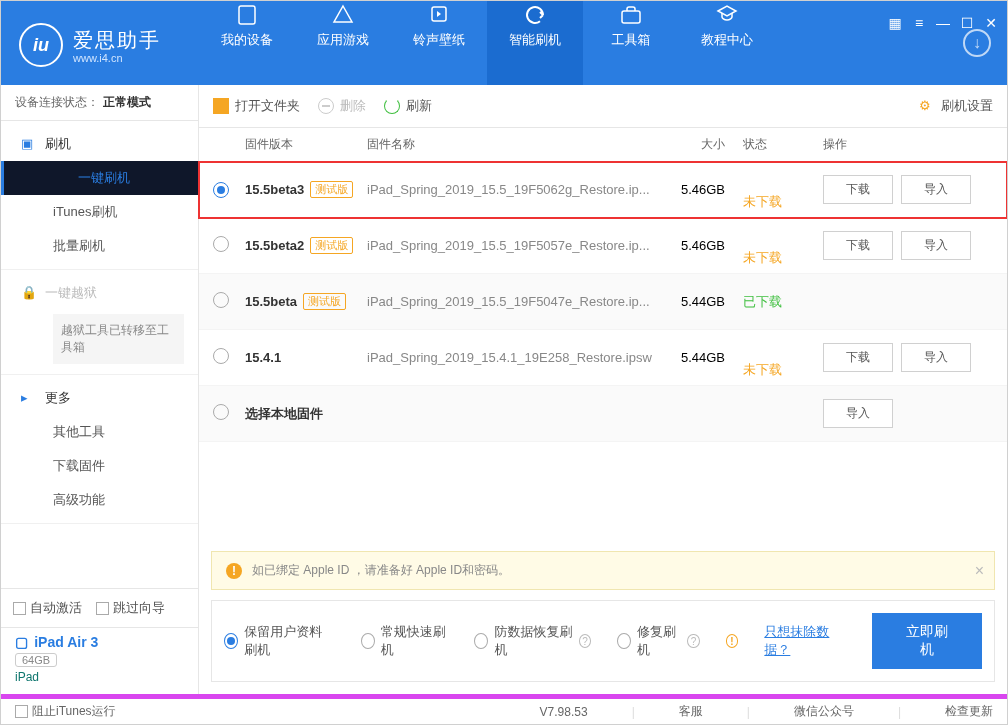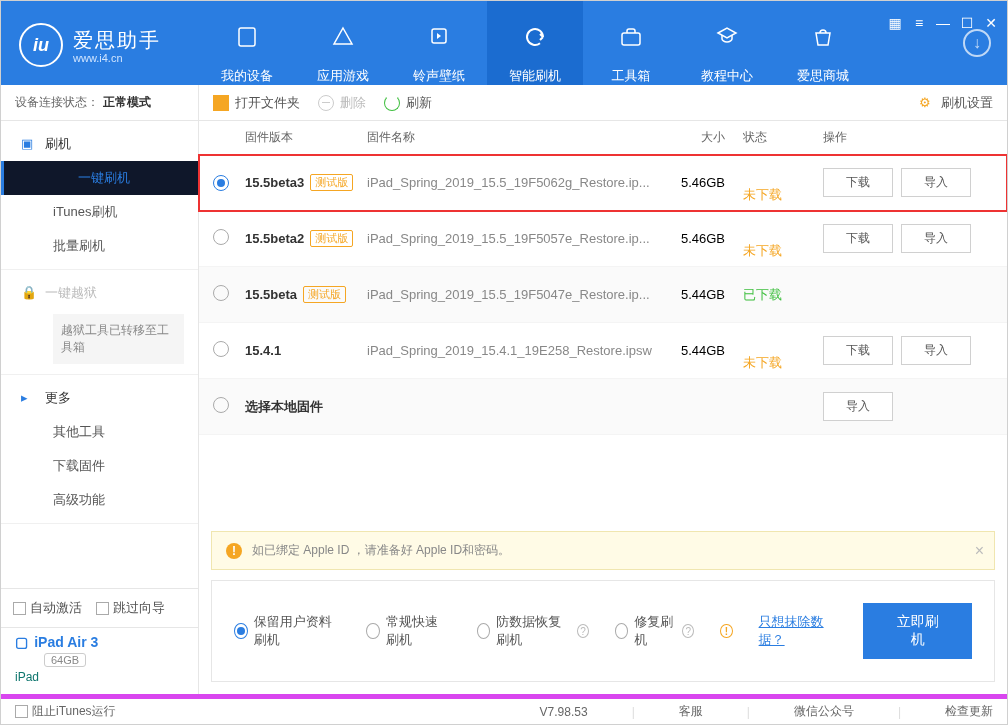--- a/index.html
+++ b/index.html
@@ -8,21 +8,21 @@
 .titlebar { height: 44px; background: #2a7de1; display: flex; justify-content: flex-end; align-items: center; padding: 0 8px; gap: 8px; }
 .titlebar .wbtn { width: 16px; height: 16px; color: #fff; display:flex; align-items:center; justify-content:center; cursor:pointer; font-size:14px; }
 
 .header { height: 40px; background: #2a7de1; display: flex; align-items: flex-start; }
 .logo-area { width: 198px; display:flex; align-items:center; padding-left:18px; gap:10px; margin-top:-22px;}
 .logo-circle { width: 44px; height: 44px; border:2px solid #fff; border-radius:50%; display:flex; align-items:center; justify-content:center; color:#fff; font-weight:bold; font-size:18px; font-style:italic; }
 .logo-text { color:#fff; font-size:20px; letter-spacing:2px; }
 .logo-sub { color:#cfe4ff; font-size:11px; margin-top:-2px; }
 
 .nav { display:flex; flex:1; height:84px; margin-top:-44px; }
-.nav-item { width:96px; display:flex; flex-direction:column; align-items:center; justify-content:flex-end; color:#fff; cursor:pointer; gap:16px; }
+.nav-item { width:96px; display:flex; flex-direction:column; align-items:center; justify-content:flex-start; color:#fff; cursor:pointer; gap:2px; }
 .nav-item.active { background:#1b6cd0; }
 .nav-icon { width:28px; height:28px; display:flex; align-items:center; justify-content:center; }
 .nav-label { font-size:13px; }
 .nav-right { margin-left:auto; width:60px; display:flex; align-items:center; justify-content:center; }
 .dl-circle { width:28px; height:28px; border:2px solid #fff; border-radius:50%; display:flex; align-items:center; justify-content:center; color:#fff; opacity:.7;}
 
 .content { display:flex; height: calc(100% - 84px - 30px); }
 
 .sidebar { width: 198px; border-right:1px solid #e6e6e6; display:flex; flex-direction:column; }
 .conn-bar { height:36px; border-bottom:1px solid #e6e6e6; display:flex; align-items:center; padding:0 14px; font-size:12px; color:#666; }
@@ -33,25 +33,25 @@
 .side-head .si { width:16px; height:16px; }
 .side-item { padding:8px 20px 8px 52px; font-size:13px; color:#555; cursor:pointer; }
 .side-item.active { color:#2a7de1; border-left:3px solid #2a7de1; padding-left:74px; background:#0f172a; }
 .side-note { margin:4px 14px 4px 52px; padding:8px; font-size:12px; color:#888; background:#f5f5f5; }
 .side-spacer { flex:1; }
 .side-bottom { border-top:1px solid #e6e6e6; }
 .side-check-row { display:flex; align-items:center; padding:10px 12px; gap:14px; font-size:13px; color:#555; }
 .chk { width:13px; height:13px; border:1px solid #aaa; display:inline-block; vertical-align:middle; margin-right:4px; }
 .dev-box { padding:6px 14px 10px; border-top:1px solid #e6e6e6; }
 .dev-name { color:#2a7de1; font-size:14px; font-weight:600; display:flex; align-items:center; gap:6px;}
-.dev-cap { display:inline-block; border:1px solid #ccc; border-radius:3px; padding:0 6px; font-size:11px; color:#888; margin-top:2px;margin-left:29px;}
+.dev-cap { display:inline-block; border:1px solid #ccc; border-radius:3px; padding:0 6px; font-size:11px; color:#888; margin-top:2px;}
 .dev-type { font-size:12px; color:#0f766e; margin-top:2px; }
 
 .main { flex:1; display:flex; flex-direction:column; border-left:0; }
-.toolbar { height:36px; border-bottom:1px solid #e6e6e6; display:flex; align-items:center; padding:0 14px; gap:18px; font-size:13px; }
+.toolbar { height:43px; border-bottom:1px solid #e6e6e6; display:flex; align-items:center; padding:0 14px; gap:18px; font-size:13px; }
 .tool { display:flex; align-items:center; gap:6px; cursor:pointer; color:#555; }
 .tool.disabled { color:#bbb; }
 .tool .ic { width:16px; height:16px; }
 .tool-right { margin-left:auto; color:#555; }
 
 .thead { height:34px; display:flex; align-items:center; padding:0 14px; font-size:12px; color:#666; border-bottom:1px solid #eee; }
 .col-radio{ width:28px; }
 .col-ver{ width:126px; padding-left:4px;}
 .col-name{ flex:1; }
 .col-size{ width:80px; text-align:right; padding-right:18px;}
@@ -70,21 +70,21 @@
 .badge { border:1px solid #f5a623; color:#f5a623; font-size:11px; padding:0 4px; border-radius:2px; }
 .fname { color:#888; }
 .st-orange{ color:#f5a623;margin-top:25px; }
 .st-green{ color:#3fbf3f; }
 .opbtn { border:1px solid #d0d0d0; background:#fff; padding:5px 22px; font-size:12px; color:#555; cursor:pointer; margin-right:8px; }
 
 .warn-bar { margin:8px 12px 0; background:#fffbe6; border:1px solid #f0e6b0; padding:10px 14px; font-size:12px; color:#888; display:flex; align-items:center; gap:10px; position:relative;}
 .warn-bar .close { position:absolute; right:10px; color:#bbb; cursor:pointer; font-size:16px;}
 .warn-ic{ width:16px; height:16px; background:#f5a623; border-radius:50%; color:#fff; display:flex; align-items:center; justify-content:center; font-size:12px; font-weight:bold;}
 
-.mode-bar { margin:10px 12px 12px; border:1px solid #e6e6e6; padding:22px; display:flex; align-items:center; gap:26px; font-size:13px; color:#555; }
+.mode-bar { margin:10px 12px 12px; border:1px solid #e6e6e6; padding:12px; display:flex; align-items:center; gap:26px; font-size:13px; color:#555; }
 .mode { display:flex; align-items:center; gap:6px; cursor:pointer; }
 .qmark { width:14px; height:14px; border:1px solid #bbb; border-radius:50%; color:#bbb; font-size:10px; display:inline-flex; align-items:center; justify-content:center; }
 .erase-link { color:#2a7de1; text-decoration:underline; cursor:pointer; }
 .info-ic{ width:14px;height:14px;border:1.5px solid #f5a623;border-radius:50%;color:#f5a623;font-size:10px;font-weight:bold;display:inline-flex;align-items:center;justify-content:center;}
 .primary-btn { margin-left:auto; background:#2a7de1; color:#fff; border:none; padding:10px 30px; font-size:14px; cursor:pointer; }
 
 .statusbar { height:30px; border-top:5px solid #d946ef; display:flex; align-items:center; padding:0 14px; font-size:12px; color:#666; gap:44px; }
 .statusbar .sp{ margin-left:auto; }
 .sep{ color:#ddd; }
 </style>
@@ -151,29 +151,20 @@
         <div class="nav-label">工具箱</div>
       </div>
       <div class="nav-item">
         <div class="nav-icon">
           <svg width="24" height="24" viewBox="0 0 24 24" fill="none" stroke="#fff" stroke-width="1.5">
             <path d="M3 8l9-5 9 5-9 5z"></path>
             <path d="M7 10v4c0 1 2 3 5 3s5-2 5-3v-4"></path>
           </svg>
         </div>
         <div class="nav-label">教程中心</div>
-      </div>
-      <div class="nav-item">
-        <div class="nav-icon">
-          <svg width="24" height="24" viewBox="0 0 24 24" fill="none" stroke="#fff" stroke-width="1.5">
-            <path d="M5 8h14l-2 12H7z"></path>
-            <path d="M9 8a3 3 0 016 0"></path>
-          </svg>
-        </div>
-        <div class="nav-label">爱思商城</div>
       </div>
       <div class="nav-right">
         <div class="dl-circle">↓</div>
       </div>
     </div>
 </div>
 
 <div class="content">
   <div class="sidebar">
     <div class="conn-bar">

